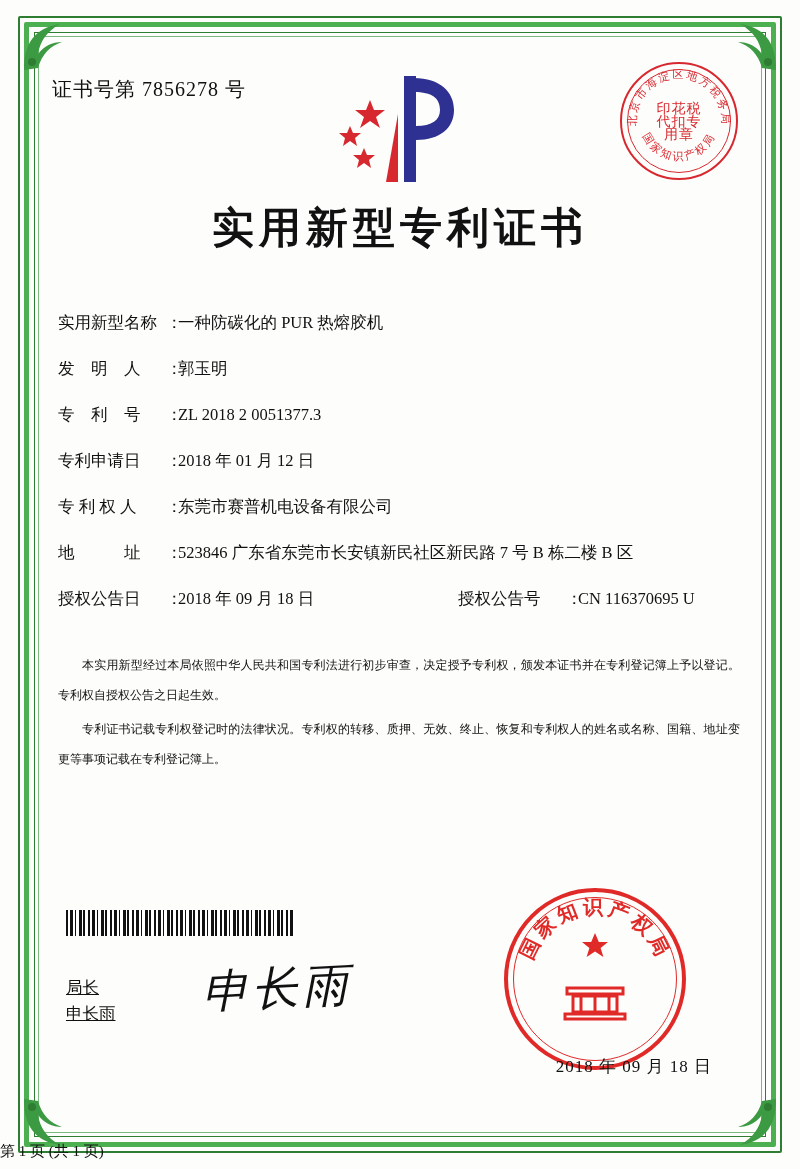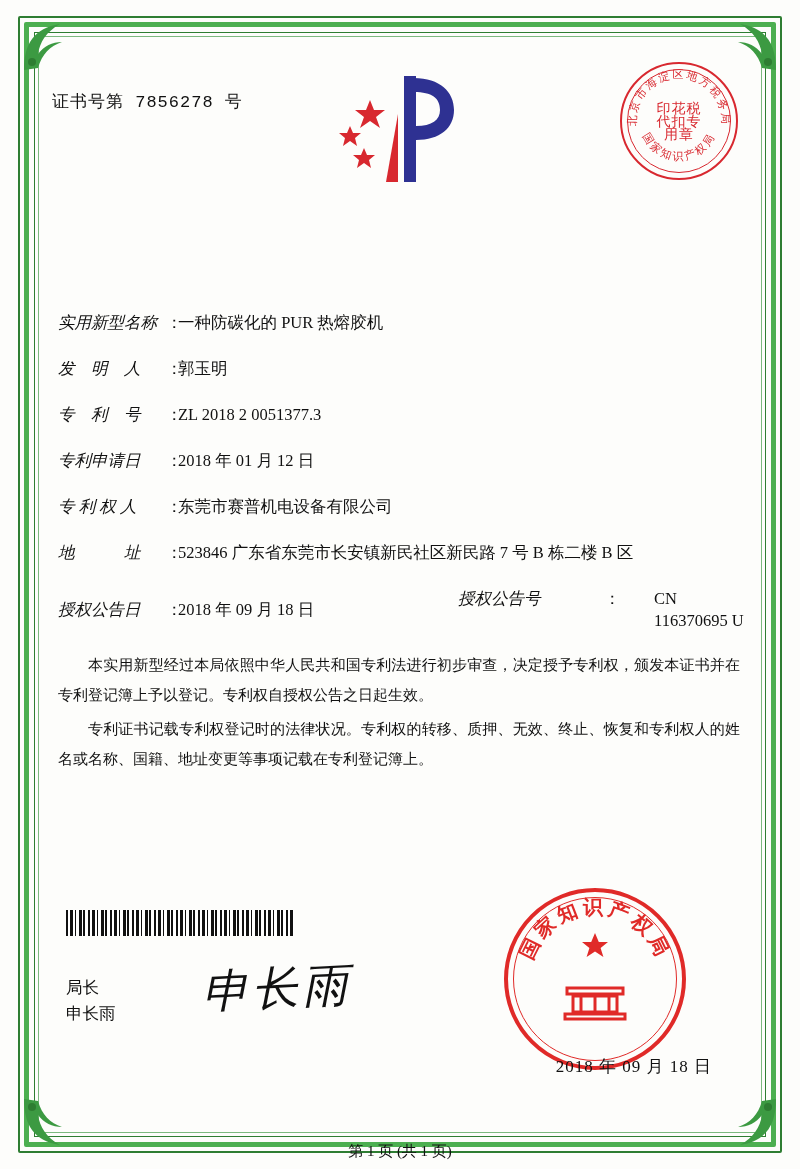--- a/index.html
+++ b/index.html
@@ -60,24 +60,24 @@
   .corner.br { right: 20px; bottom: 18px; transform: scale(-1,-1); }
 
   
   .content {
     position: absolute;
     left: 52px; top: 50px; right: 52px; bottom: 50px;
   }
 
   .cert-no {
     position: absolute;
-    left: 0; top: 40px;
-    font-size: 17px;
+    left: 0; top: 26px;
+    font-size: 20px;
     letter-spacing: 1px;
-    font-family: Liberation Mono, monospace;
+    font-family: Liberation Serif, serif;
   }
 
   
   .logo {
     position: absolute;
     left: 50%;
     transform: translateX(-50%);
     top: 20px;
     width: 140px; height: 120px;
   }
@@ -133,44 +133,43 @@
   .field-row {
     display: flex;
     align-items: flex-start;
     margin-bottom: 24px;
   }
   .field-label {
     width: 108px;
     flex: 0 0 108px;
     letter-spacing: 0px;
     white-space: pre;
-    font-style: italic;
   }
   .field-colon {
     width: 12px;
     flex: 0 0 12px;
   }
   .field-value {
     flex: 1 1 auto;
     word-break: break-word;
   }
   .row-split {
     display: flex;
     align-items: center;
     margin-bottom: 28px;
   }
   .split-left { width: 400px; flex: 0 0 400px; display: flex; }
-  .split-right { flex: 1 1 auto; display: flex; gap: 38px; }
+  .split-right { flex: 1 1 auto; display: flex; }
   .split-right .field-label { width: 108px; flex: 0 0 108px; }
 
   .paragraphs {
     position: absolute;
     left: 6px; right: 8px;
     top: 600px;
-    font-size: 15px;
+    font-size: 12px;
     line-height: 30px;
     text-align: justify;
   }
   .paragraphs p {
     margin: 0 0 4px 0;
     text-indent: 2em;
   }
 
   
   .barcode {
@@ -186,20 +185,21 @@
         #111 17px 19px, #fff 19px 22px);
   }
 
   
   .sign-block {
     position: absolute;
     left: 14px;
     top: 925px;
     font-size: 16.5px;
     line-height: 26px;
+    text-decoration: underline;
   }
   .signature {
     position: absolute;
     left: 150px;
     top: 908px;
     font-size: 46px;
     font-family: "Liberation Serif", serif;
     font-style: italic;
     letter-spacing: 4px;
     transform: rotate(-3deg);
@@ -229,21 +229,20 @@
     right: 36px;
     top: 1005px;
     font-size: 17px;
     letter-spacing: 1px;
   }
 
   .page-foot {
     position: absolute;
     left: 0; right: 0;
     bottom: 8px;
-    text-align: center;
     font-size: 15px;
   }
 </style>
 </head>
 <body>
 
 <div class="page">
 
   <div class="frame-outer"></div>
   <div class="frame-mid"></div>
@@ -304,20 +303,21 @@
         </defs>
         <text font-size="11" fill="#d8282f" font-family="Liberation Serif, serif" letter-spacing="2.2">
           <textPath href="#arcTop" startOffset="50%" text-anchor="middle">北京市海淀区地方税务局</textPath>
         </text>
         <text font-size="11" fill="#d8282f" font-family="Liberation Serif, serif" letter-spacing="2.2">
           <textPath href="#arcBot" startOffset="50%" text-anchor="middle">国家知识产权局</textPath>
         </text>
       </svg>
     </div>
 
+    <div class="main-title">实用新型专利证书</div>
 
     <div class="fields">
 
       <div class="field-row">
         <div class="field-label">实用新型名称</div>
         <div class="field-colon">：</div>
         <div class="field-value">一种防碳化的 PUR 热熔胶机</div>
       </div>
 
       <div class="field-row">

